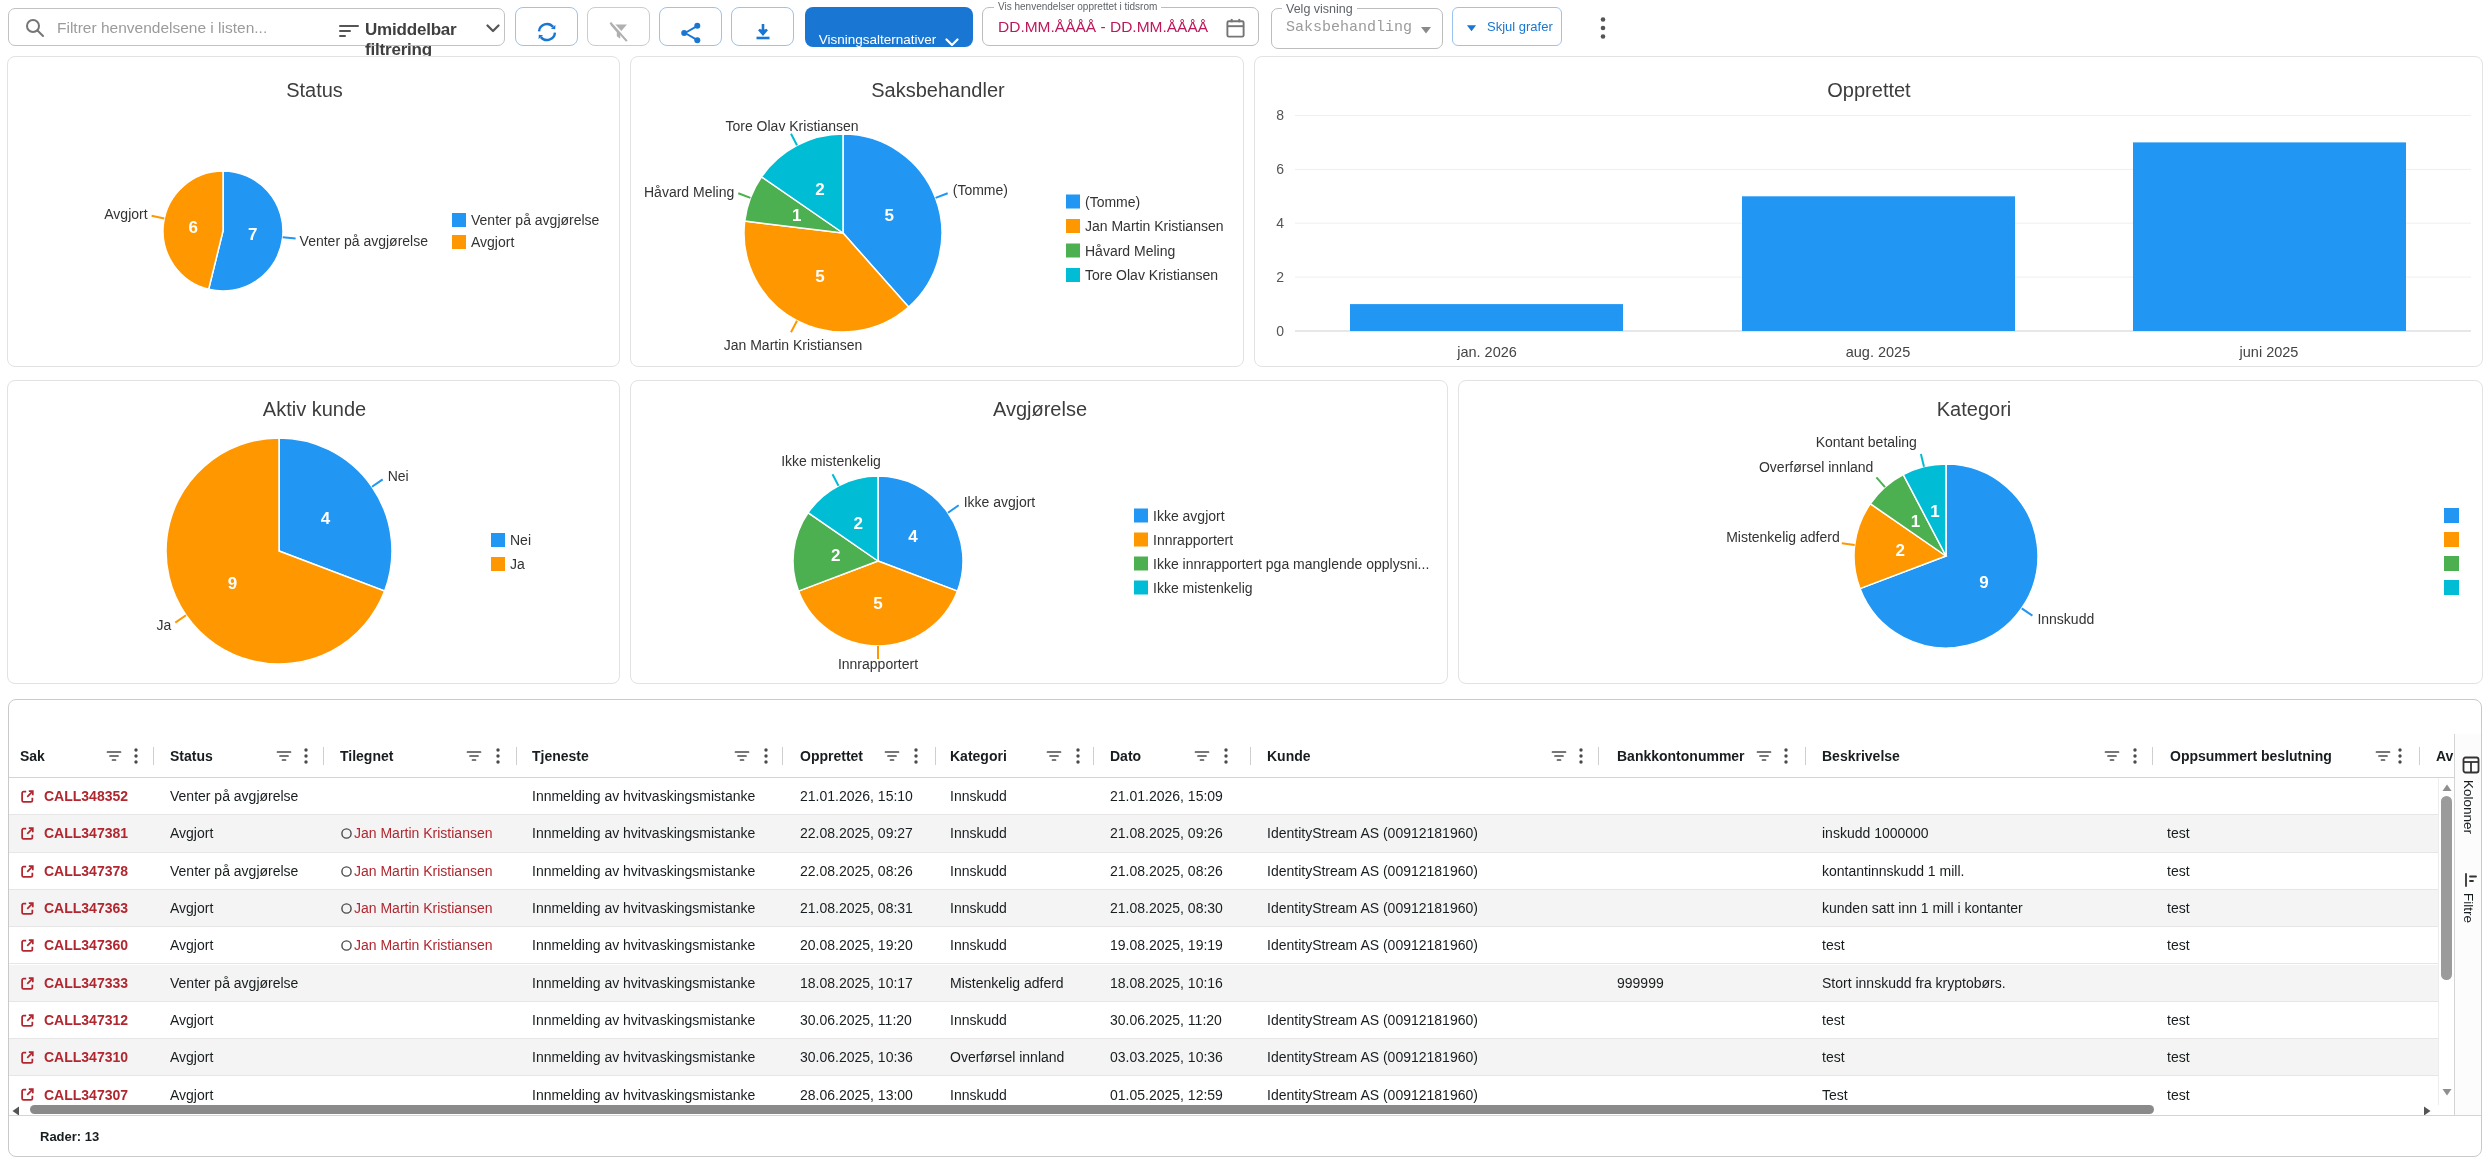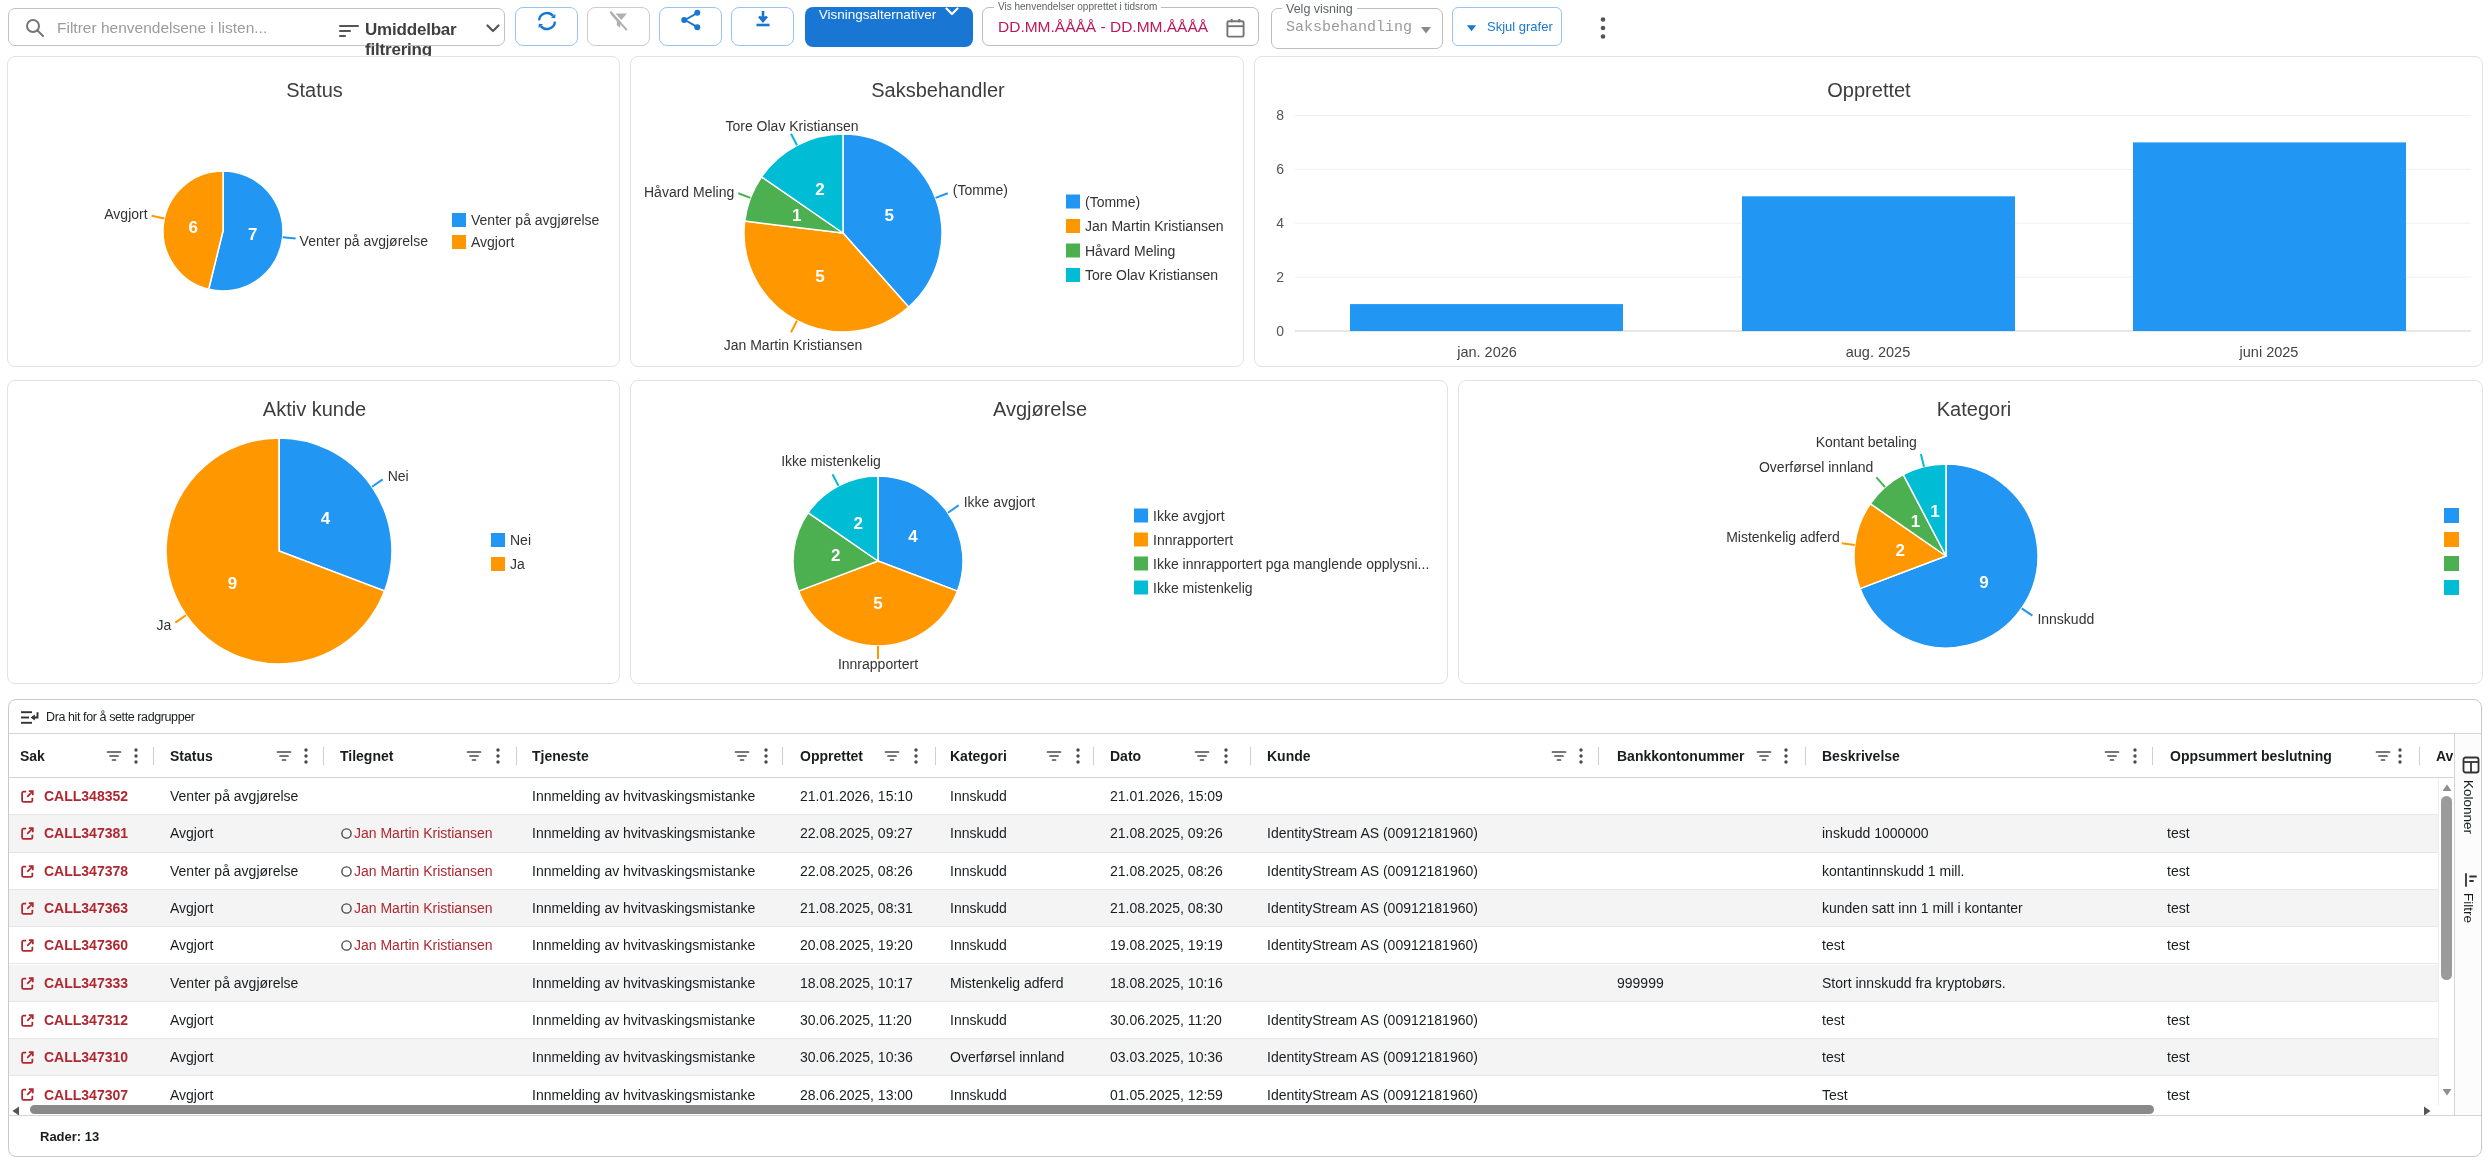--- a/index.html
+++ b/index.html
@@ -1,19 +1,19 @@
 <!DOCTYPE html>
 <html><head><meta charset="utf-8">
 <style>
 * { margin:0; padding:0; box-sizing:border-box; }
 html,body { background:#ffffff; font-family:"Liberation Sans", sans-serif; }
 #page { position:relative; width:2490px; height:1165px; overflow:hidden; background:#fff; }
 .abs { position:absolute; }
 .panel { position:absolute; background:#fff; border:1px solid #e2e2e2; border-radius:8px; }
-.btn { position:absolute; border-radius:8px; display:flex; align-items:flex-start; justify-content:center; }
+.btn { position:absolute; border-radius:8px; display:flex; align-items:flex-end; justify-content:center; }
 .icon { position:absolute; display:block; line-height:0; }
 .cell { position:absolute; top:0; height:100%; display:flex; align-items:center; font-size:14px; color:#181d1f; white-space:nowrap; }
 .cell.red { color:#b12730; }
 .cell.bold { font-weight:bold; }
 .row { position:absolute; left:9px; width:2429px; border-bottom:1px solid #e6e6e6; overflow:hidden; }
 .hsep { position:absolute; top:13px; height:18px; width:1px; background:#cfcfcf; }
 .hcell { position:absolute; top:0; height:100%; display:flex; align-items:center; font-size:14px; font-weight:bold; color:#181d1f; white-space:nowrap; }
 .flabel { position:absolute; top:-7px; font-size:12.5px; color:#5f6368; background:#fff; padding:0 4px; }
 </style></head>
 <body>
@@ -242,32 +242,20 @@
 <text x="457.8718552498065" y="61.05110917026451" font-size="14" fill="#333333" text-anchor="end" font-weight="normal" dominant-baseline="central">Kontant betaling</text>
 <rect x="985" y="127.0" width="15" height="15" fill="#2196F3"></rect>
 <rect x="985" y="151.0" width="15" height="15" fill="#FF9800"></rect>
 <rect x="985" y="175.0" width="15" height="15" fill="#4CAF50"></rect>
 <rect x="985" y="199.0" width="15" height="15" fill="#00BCD4"></rect>
       </svg></div>
 
 <div class="abs" style="left:8px;top:699px;width:2474px;height:458px;border:1px solid #c9c9c9;border-radius:8px;overflow:hidden;background:#fff;">
 </div>
 
-<div class="abs" style="left:9px;top:700px;width:2472px;height:34px;border-bottom:1px solid #d4d4d4;">
-  <span class="icon" style="left:11px;top:10px"><svg width="19" height="15" viewBox="0 0 19 15">
-          <g stroke="#333" stroke-width="1.9" fill="none">
-            <line x1="1" y1="2.2" x2="12" y2="2.2"></line>
-            <line x1="1" y1="7.5" x2="9" y2="7.5"></line>
-            <line x1="1" y1="12.8" x2="12" y2="12.8"></line>
-            <path d="M17.5,2.2 v5.3 h-4"></path>
-          </g>
-          <path d="M14.8,4.6 L10.6,7.5 L14.8,10.4 Z" fill="#333"></path>
-        </svg></span>
-  <span class="abs" style="left:37px;top:10px;font-size:12.5px;letter-spacing:-0.4px;color:#181d1f;">Dra hit for å sette radgrupper</span>
-</div>
 
 <div class="abs" style="left:9px;top:734px;width:2445px;height:44px;border-bottom:1px solid #d4d4d4;">
   <span class="hcell" style="left:11px">Sak</span>
       <span class="hcell" style="left:161px">Status</span>
       <span class="hcell" style="left:331px">Tilegnet</span>
       <span class="hcell" style="left:523px">Tjeneste</span>
       <span class="hcell" style="left:791px">Opprettet</span>
       <span class="hcell" style="left:941px">Kategori</span>
       <span class="hcell" style="left:1101px">Dato</span>
       <span class="hcell" style="left:1258px">Kunde</span>

